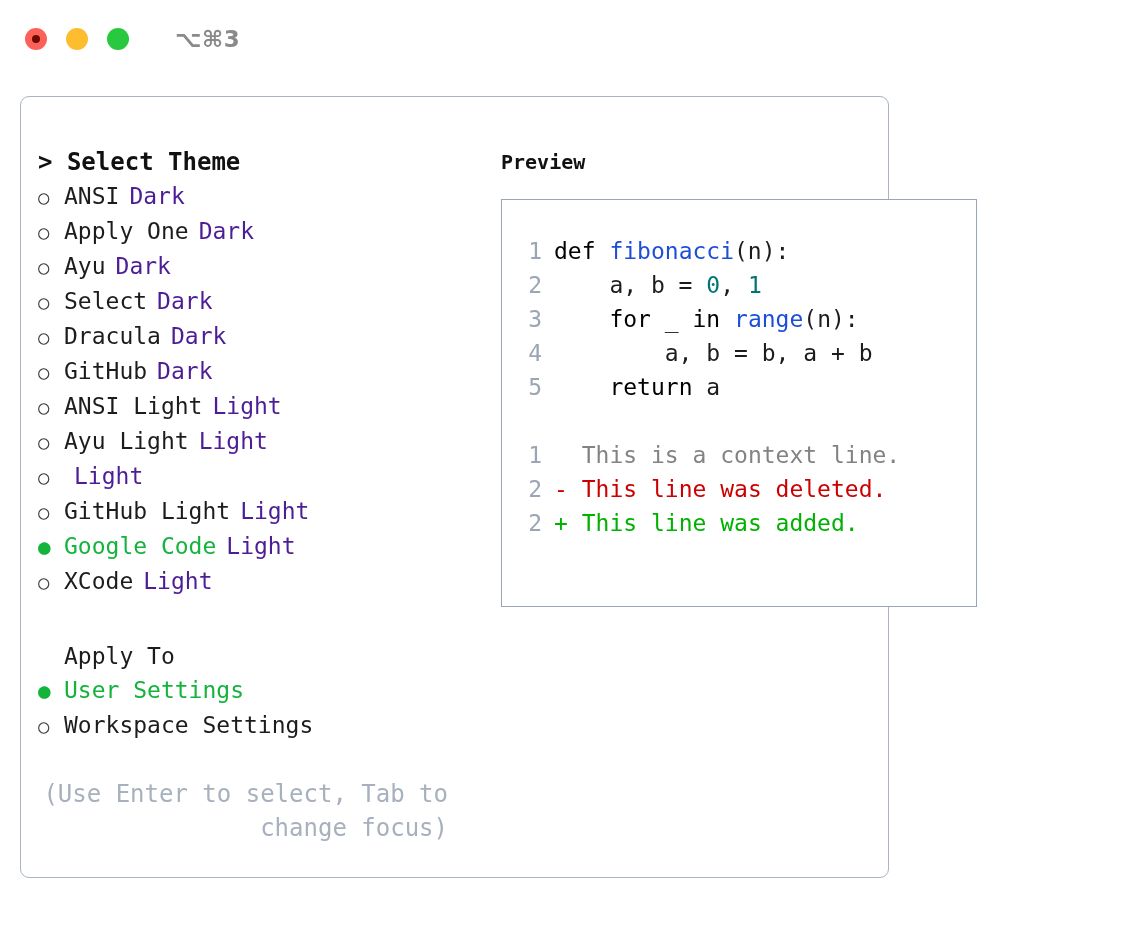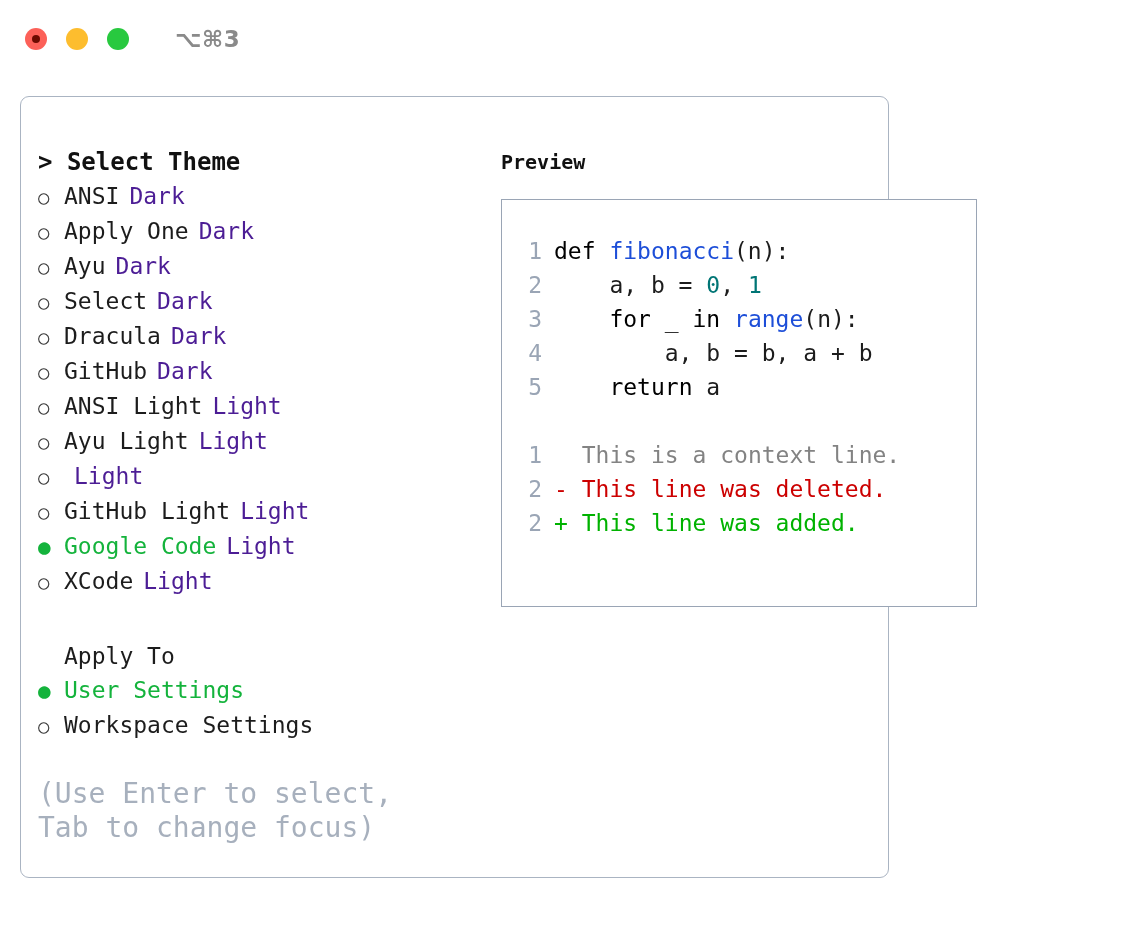--- a/index.html
+++ b/index.html
@@ -131,24 +131,25 @@
   .subheading {
     font-size: 23px;
     color: #1c1c1c;
     line-height: 34px;
     margin-left: 26px;
     white-space: pre;
   }
 
   .hint {
     margin-top: 34px;
-    font-size: 28px;
+    font-size: 24px;
     color: #a7b0bd;
     line-height: 34px;
     width: 410px;
+    text-align: right;
   }
 
   
   .right-col {
     position: absolute;
     left: 480px;
     top: 48px;
     width: 500px;
   }
   .preview-title {

